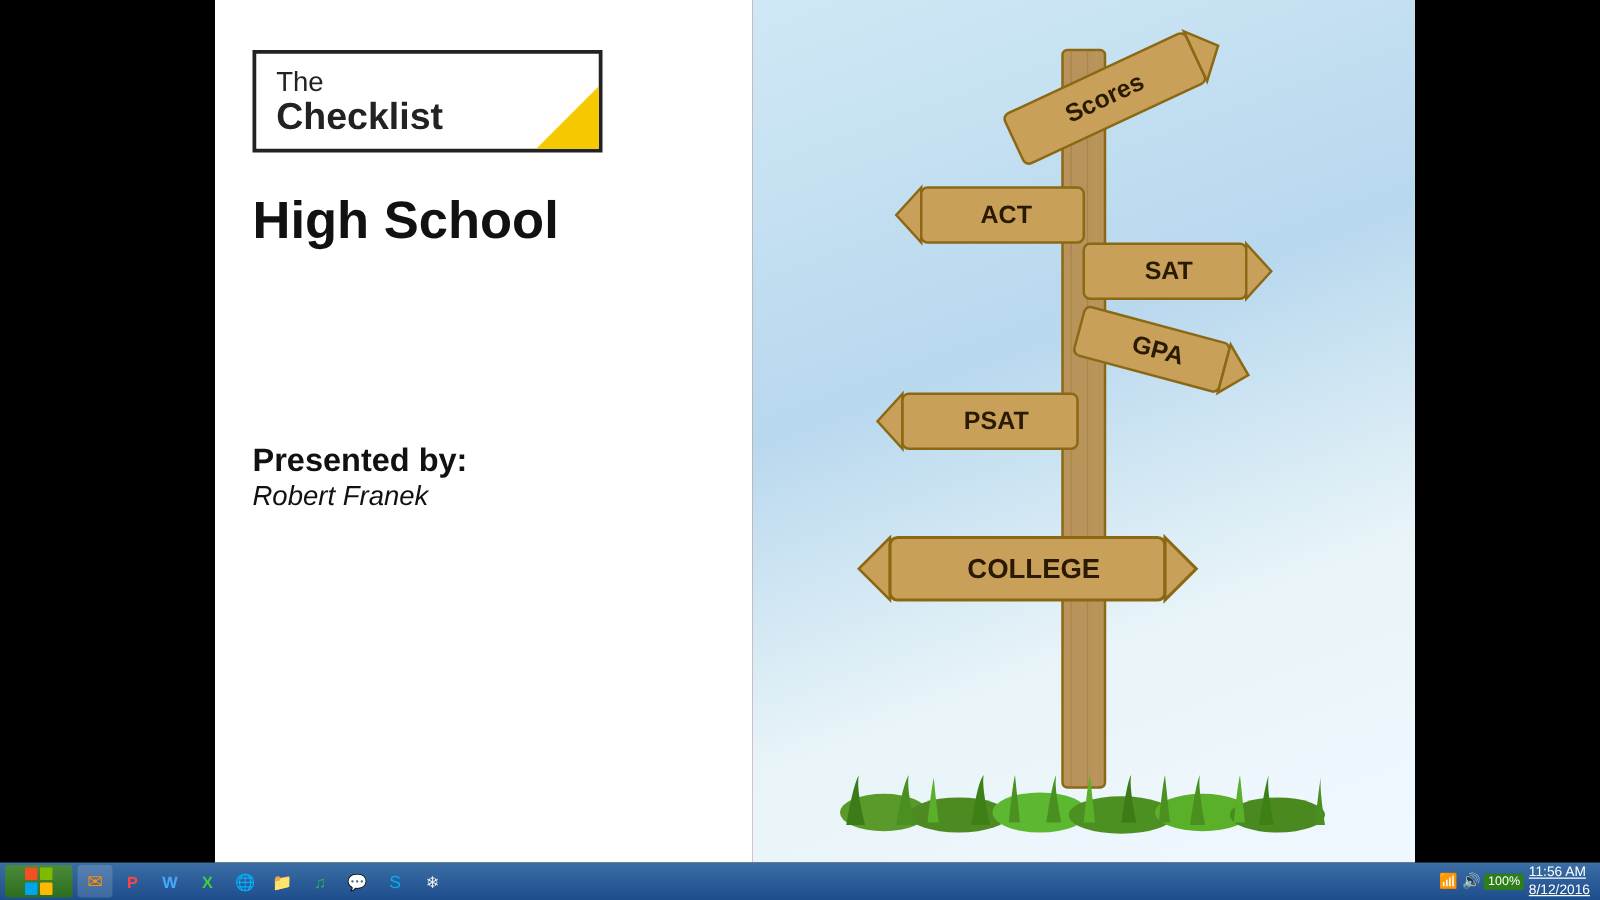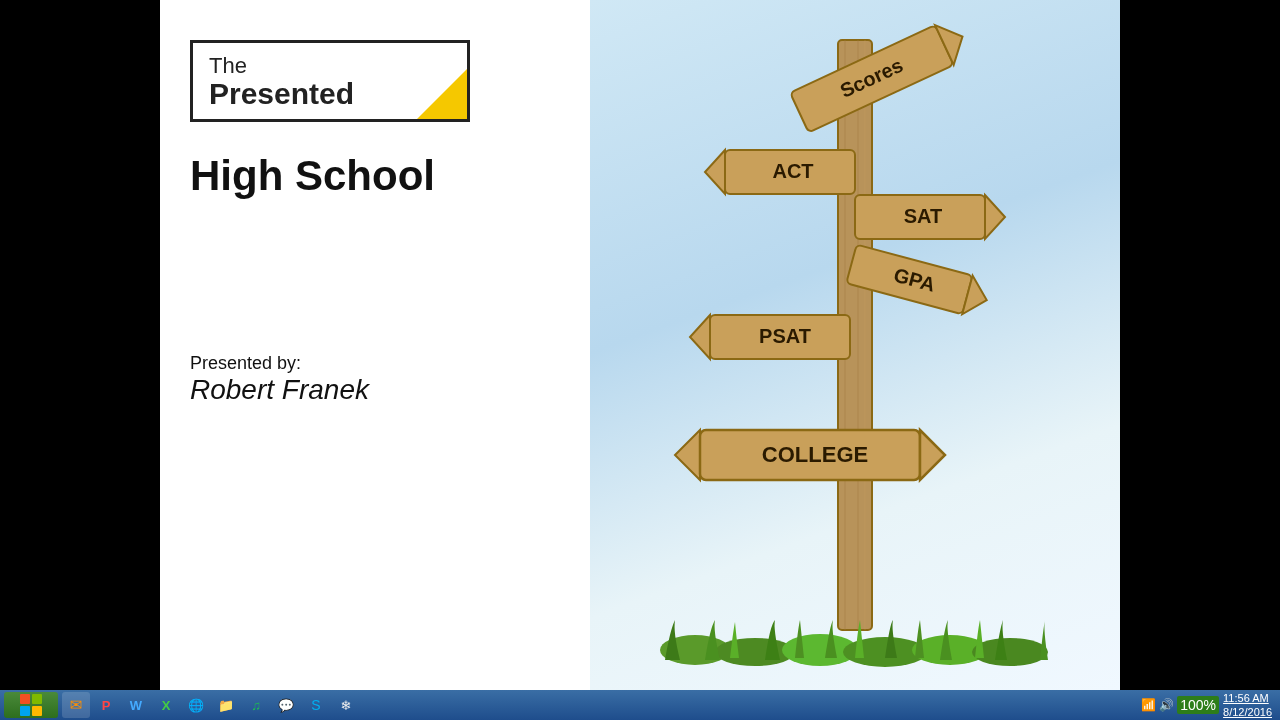--- a/index.html
+++ b/index.html
@@ -8,21 +8,21 @@
       height: 720px;
       overflow: hidden;
       background: #000;
       font-family: Arial, sans-serif;
       position: relative;
     }
 
     
     .slide-container {
       position: absolute;
-      left: 160px;
+      left: 172px;
       top: 0;
       width: 960px;
       height: 690px;
       background: #7f1d1d;
       display: flex;
     }
 
     
     .left-panel {
       width: 430px;
@@ -80,26 +80,26 @@
     .main-title {
       font-size: 42px;
       font-weight: bold;
       color: #111;
       line-height: 1.15;
       margin-bottom: 56px;
     }
 
     
     .presented-by {
-      font-size: 18px;
+      font-size: 26px;
       color: #111;
-      font-weight: normal;
+      font-weight: bold;
     }
     .presenter-name {
-      font-size: 28px;
+      font-size: 22px;
       color: #111;
       font-style: italic;
     }
 
     
     .right-panel {
       flex: 1;
       position: relative;
       overflow: hidden;
       background: linear-gradient(160deg, #d0e8f5 0%, #b8d8ee 40%, #e8f4f8 70%, #f0f8ff 100%);
@@ -180,21 +180,21 @@
 
     .taskbar-time {
       color: #fff;
       font-size: 11px;
       line-height: 1.3;
       text-decoration: underline;
     }
 
     .taskbar-battery {
       color: #fff;
-      font-size: 14px;
+      font-size: 10px;
       background: #2d7d1a;
       padding: 1px 3px;
       border-radius: 2px;
     }
 
     .tb-icon {
       color: #cce;
       font-size: 12px;
       cursor: pointer;
     }
@@ -222,21 +222,21 @@
 
 <div class="black-left"></div>
 <div class="black-right"></div>
 
 <div class="slide-container">
 
   <div class="left-panel">
 
     <div class="logo-box">
       <span class="logo-text-the">The</span>
-      <span class="logo-text-princeton">Presented</span>
+      <span class="logo-text-princeton">Checklist</span>
       <div class="logo-triangle"></div>
     </div>
 
     <div class="main-title">
       <span>High School</span><br>
       <br>
       <br>
     </div>
 
     <div>

